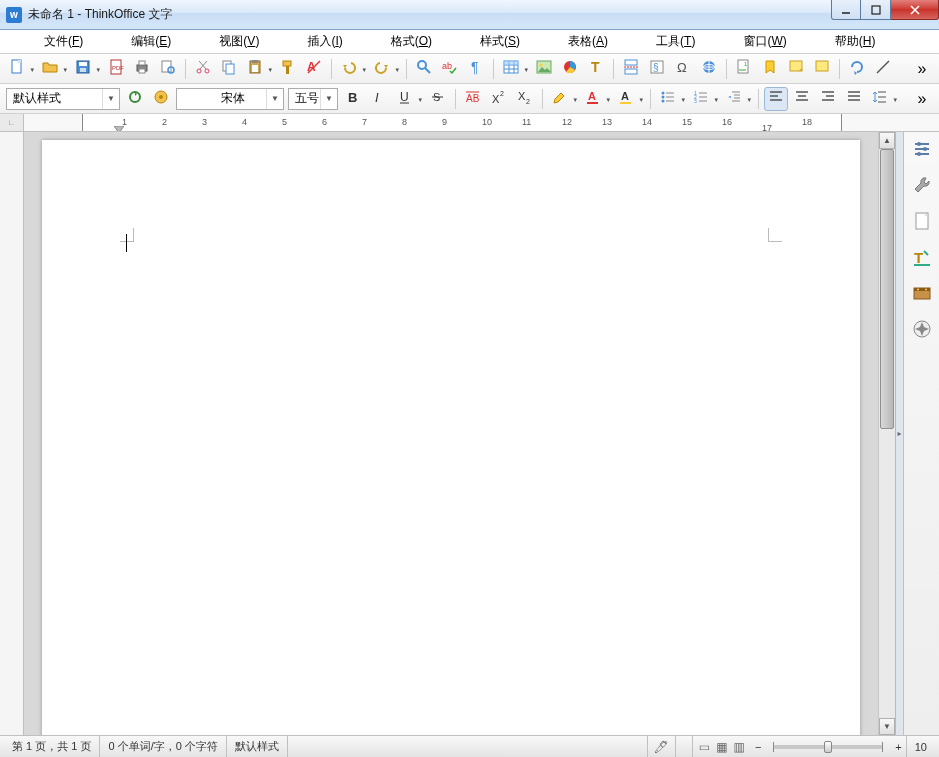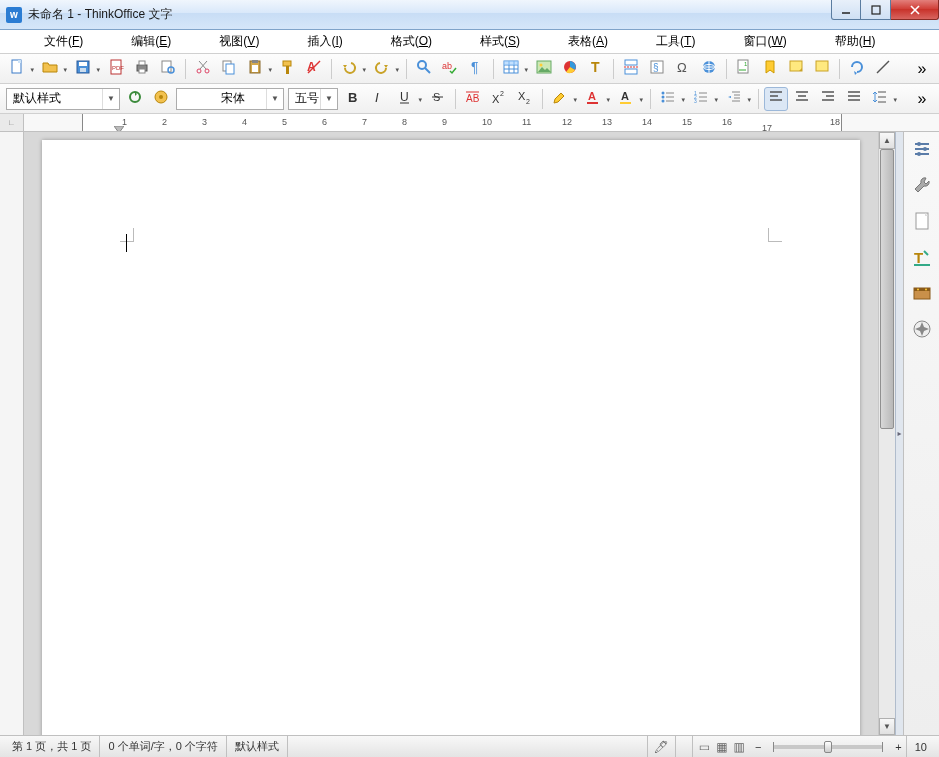--- a/index.html
+++ b/index.html
@@ -516,21 +516,21 @@
       <div class="tick" style="left: 378px;">8</div>
       <div class="tick" style="left: 418px;">9</div>
       <div class="tick" style="left: 458px;">10</div>
       <div class="tick" style="left: 498px;">11</div>
       <div class="tick" style="left: 538px;">12</div>
       <div class="tick" style="left: 578px;">13</div>
       <div class="tick" style="left: 618px;">14</div>
       <div class="tick" style="left: 658px;">15</div>
       <div class="tick" style="left: 698px;">16</div>
       <div class="tick" style="left: 738px; margin-top: 6px;">17</div>
-      <div class="tick" style="left: 806px;">18</div>
+      <div class="tick" style="left: 778px;">18</div>
       <div class="indent" style="left: 90px;"><svg width="10" height="8">
           <polygon points="0,0 10,0 5,7" fill="#bbb" stroke="#888"></polygon>
         </svg></div>
     </div>
 </div>
 
 <div class="workspace">
   <div class="v-ruler"></div>
   <div class="doc-area">
     <div class="page">

